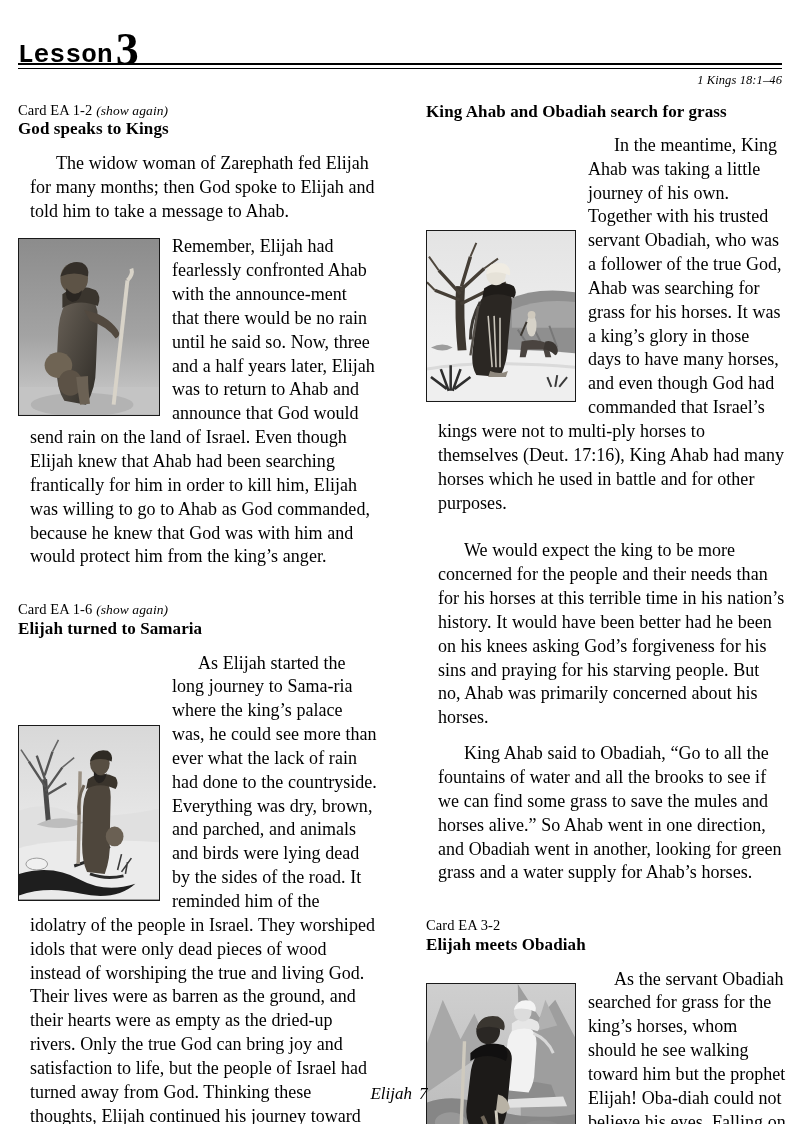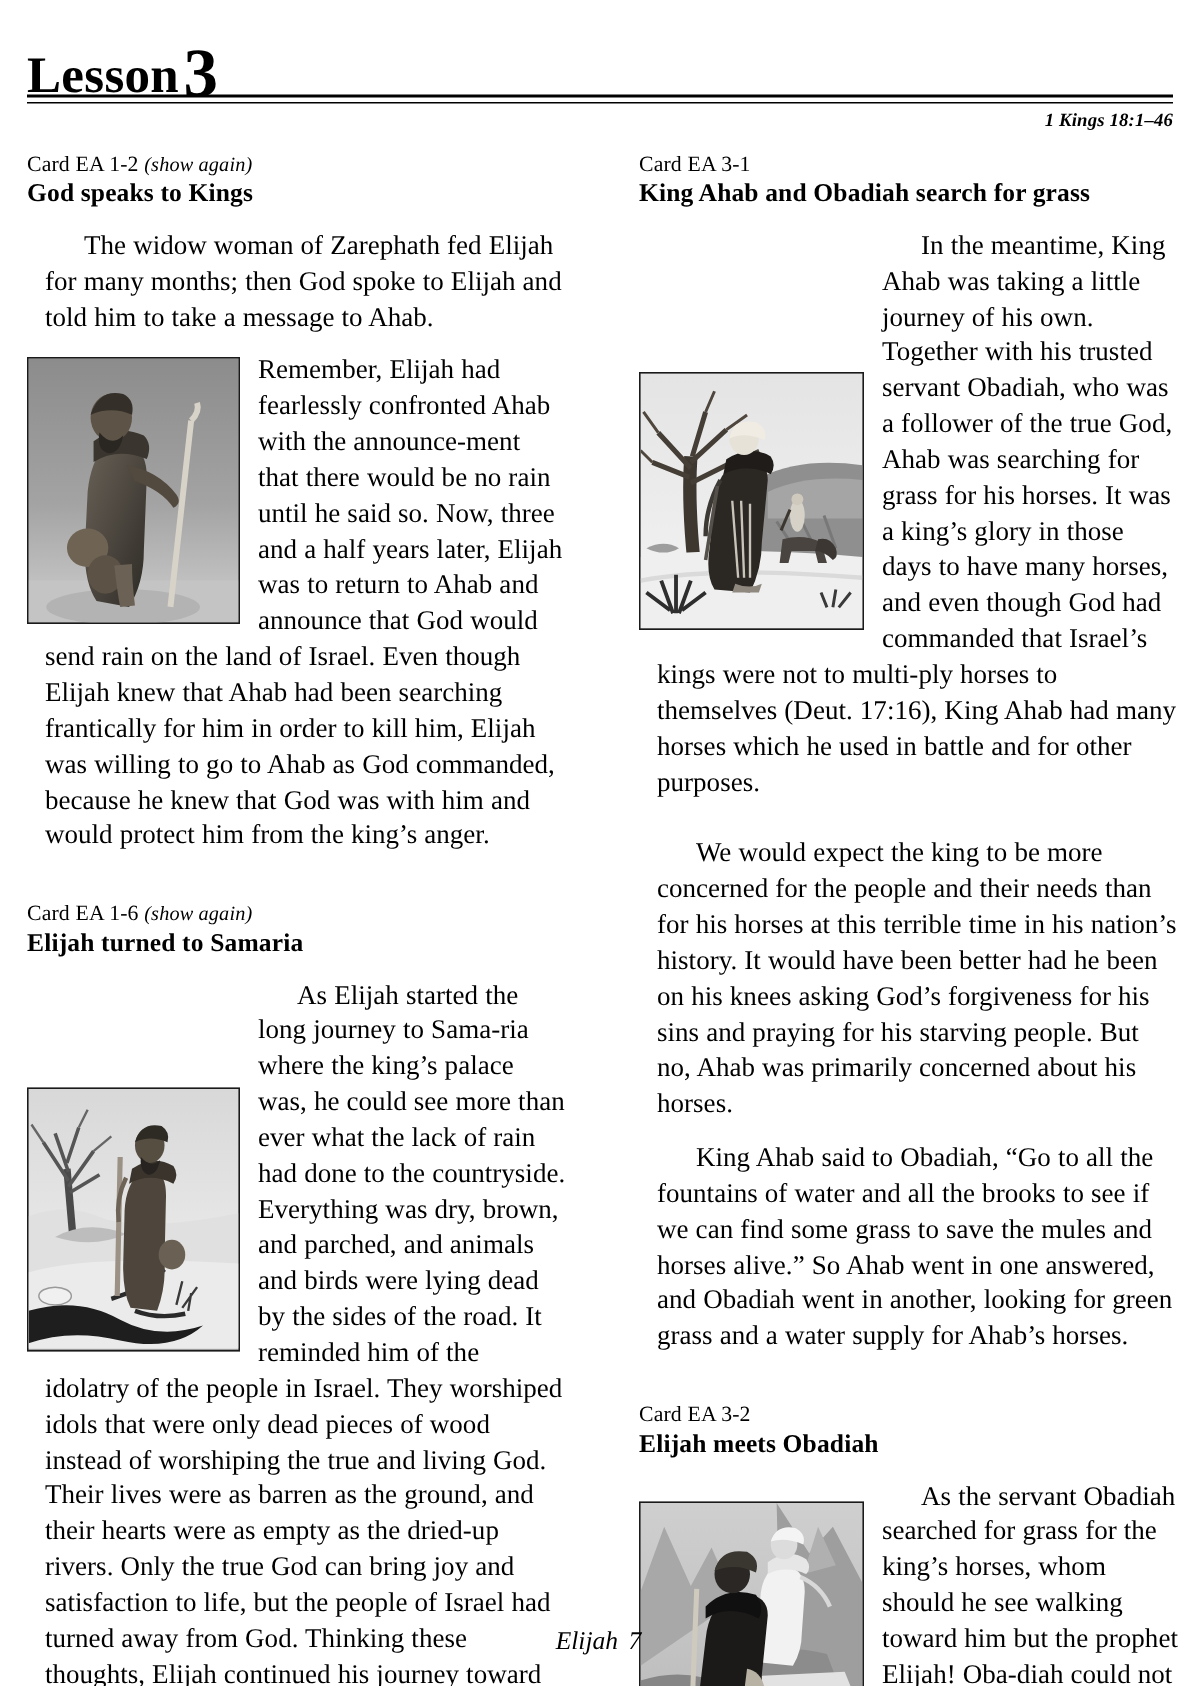--- a/index.html
+++ b/index.html
@@ -36,23 +36,23 @@
   }
   .lesson-block {
     position: absolute;
     left: 0;
     bottom: 0;
     display: flex;
     align-items: baseline;
     line-height: 1;
   }
   .lesson-word {
-    font-family: Liberation Serif, serif;
+    font-family: Liberation Mono, monospace;
     font-weight: bold;
-    font-size: 34px;
+    font-size: 26px;
     letter-spacing: 0.2px;
     margin-top: 23px;
   }
   .lesson-number {
     font-family: "Liberation Serif", "DejaVu Serif", serif;
     font-weight: bold;
     font-size: 46px;
     line-height: 0.8;
     margin-left: 3px;
     position: relative;
@@ -76,21 +76,21 @@
     top: -1px;
   }
   .rule-thin {
     border-top: 1px solid #000;
     margin: 1.5px 18px 0 18px;
   }
   .scripture-ref {
     margin: 4px 18px 0 18px;
     text-align: right;
     font-style: italic;
-    font-weight: bold;
+    font-weight: normal;
     font-size: 12.5px;
     letter-spacing: 0.1px;
   }
 
   
   .columns {
     position: relative;
     margin: 14px 18px 0 18px;
     display: flex;
     gap: 36px;
@@ -282,23 +282,20 @@
         </div>
         <p class="body">As Elijah started the long journey to Sama-ria where the king’s palace was, he could see more than ever what the lack of rain had done to the countryside.  Everything was dry, brown, and parched, and animals and birds were lying dead by the sides of the road.  It reminded him of the idolatry of the people in Israel.  They worshiped idols that were only dead pieces of wood instead of worshiping the true and living God.  Their lives were as barren as the ground, and their hearts were as empty as the dried-up rivers.  Only the true God can bring joy and satisfaction to life, but the people of Israel had turned away from God.  Thinking these thoughts, Elijah continued his journey toward Ahab’s palace.</p>
         <div class="clear"></div>
       </div>
 
     </div>
 
     <div class="col">
 
       <div>
-        <div class="card-label">
-          <span>Card EA 3-1</span>
-        </div>
         <div class="section-head">King Ahab and Obadiah search for grass</div>
         <div class="figure fig-ahab-obadiah" style="margin-top:107px;">
           <svg class="art" viewBox="0 0 150 172" preserveAspectRatio="none">
             <defs>
               <linearGradient id="skyC" x1="0" y1="0" x2="0" y2="1">
                 <stop offset="0%" stop-color="#e4e4e4"></stop>
                 <stop offset="70%" stop-color="#efefef"></stop>
                 <stop offset="100%" stop-color="#f6f6f6"></stop>
               </linearGradient>
             </defs>
@@ -332,21 +329,21 @@
 
             <path d="M22 162 l-8 -22 M24 162 l0 -26 M26 162 l8 -22 M20 160 l-16 -12 M28 160 l16 -12" stroke="#2e2e2e" stroke-width="2.6" fill="none"></path>
 
             <path d="M126 158 l-4 -10 M130 158 l2 -12 M134 158 l8 -10" stroke="#3a3a3a" stroke-width="2" fill="none"></path>
             <path d="M4 118 q12 -6 22 0 q-10 6 -22 0 z" fill="#9d9d9d"></path>
           </svg>
         </div>
         <p class="body">In the meantime, King Ahab was taking a little journey of his own.  Together with his trusted servant Obadiah, who was a follower of the true God, Ahab was searching for grass for his horses.  It was a king’s glory in those days to have many horses, and even though God had commanded that Israel’s kings were not to multi-ply horses to themselves (Deut. 17:16), King Ahab had many horses which he used in battle and for other purposes.</p>
         <div class="clear"></div>
         <p class="body">We would expect the king to be more concerned for the people and their needs than for his horses at this terrible time in his nation’s history.  It would have been better had he been on his knees asking God’s forgiveness for his sins and praying for his starving people.  But no, Ahab was primarily concerned about his horses.</p>
-        <p class="body">King Ahab said to Obadiah, “Go to all the fountains of water and all the brooks to see if we can find some grass to save the mules and horses alive.”  So Ahab went in one answered, and Obadiah went in another, looking for green grass and a water supply for Ahab’s horses.</p>
+        <p class="body">King Ahab said to Obadiah, “Go to all the fountains of water and all the brooks to see if we can find some grass to save the mules and horses alive.”  So Ahab went in one direction, and Obadiah went in another, looking for green grass and a water supply for Ahab’s horses.</p>
       </div>
 
       <div class="block-gap"></div>
 
       <div>
         <div class="card-label">
           <span>Card EA 3-2</span>
         </div>
         <div class="section-head">Elijah meets Obadiah</div>
         <div class="figure fig-elijah-meets" style="margin-top:26px;">

